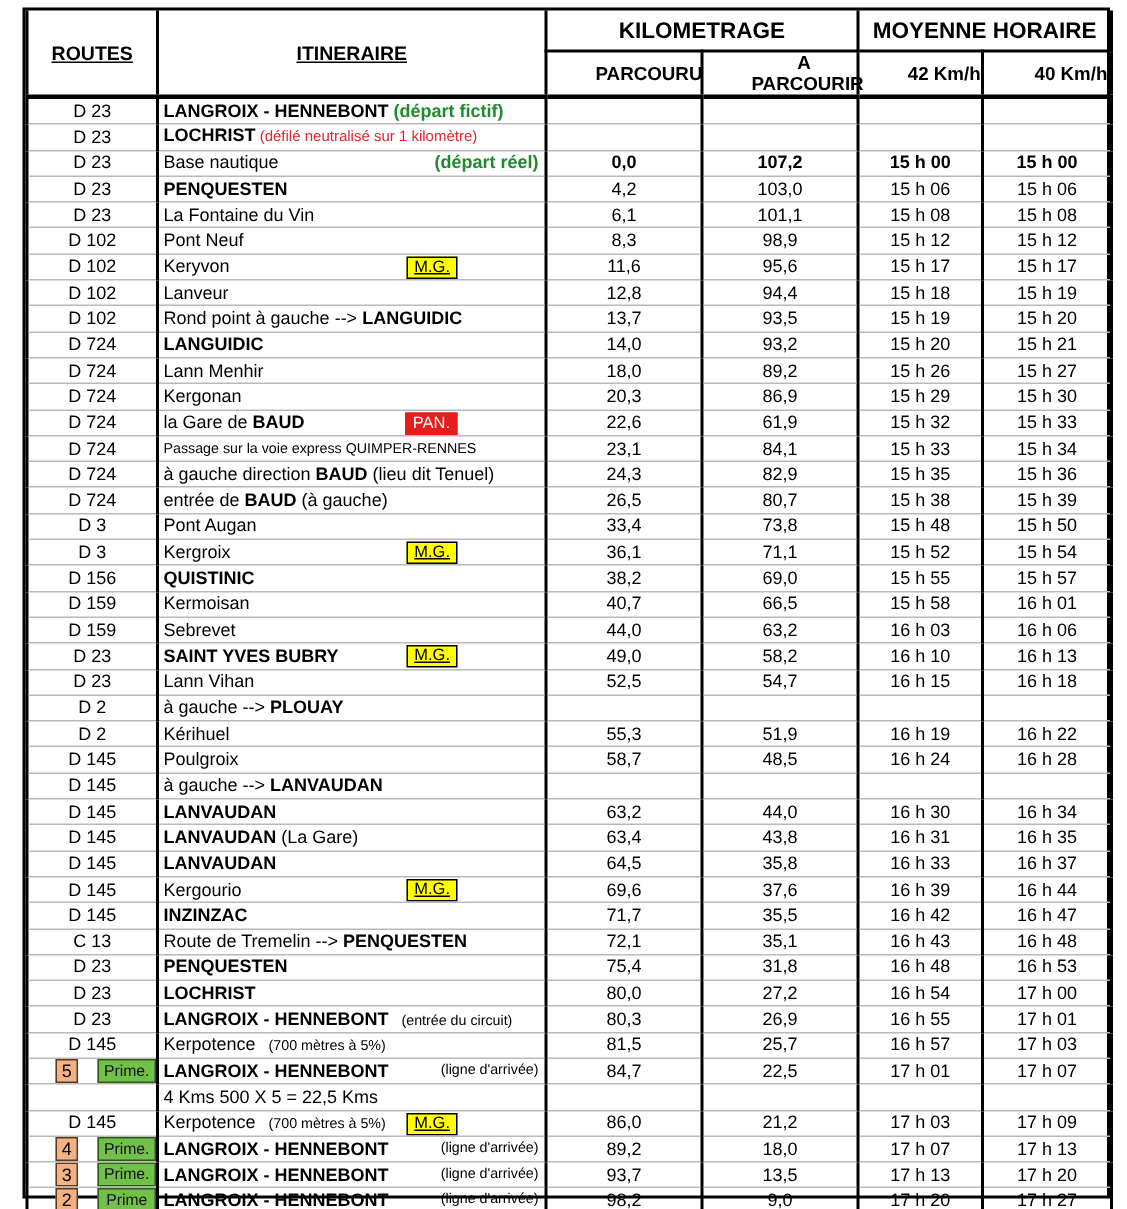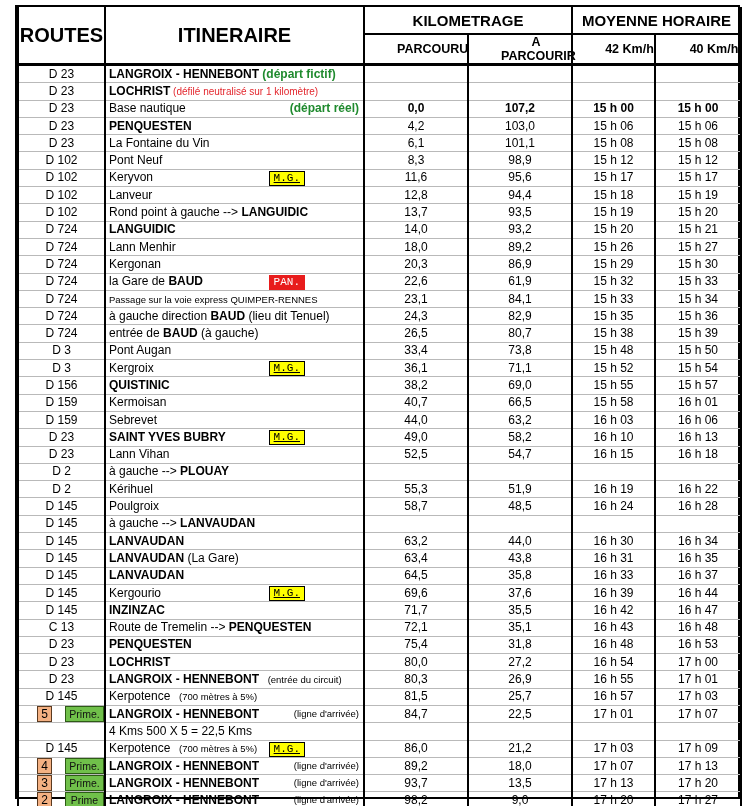--- a/index.html
+++ b/index.html
@@ -2,33 +2,33 @@
 <html><head>
 <meta charset="utf-8">
 <style>
   html,body{margin:0;padding:0;background:#ffffff;}
   body{width:751px;height:806px;position:relative;overflow:hidden;font-family:"Liberation Sans",sans-serif;color:#000;}
   .sheet{position:absolute;left:15px;top:5px;width:725px;height:794px;border:2px solid #000;box-sizing:border-box;}
   table{border-collapse:collapse;width:100%;table-layout:fixed;}
   col.c-route{width:87px;} col.c-itin{width:259px;} col.c-parc{width:104px;} col.c-apar{width:104px;} col.c-h42{width:83px;} col.c-h40{width:86px;}
   th{font-weight:bold;text-align:center;border-left:2px solid #000;border-right:2px solid #000;padding:0;}
   th.main{height:26px;font-size:15px;border-bottom:2px solid #000;margin-left:40px;}
-  th.big{font-size:20px;border-bottom:3px solid #000;}
+  th.big{font-size:13px;border-bottom:3px solid #000;text-decoration:underline;}
   th.sub{height:24px;font-size:12.5px;border-bottom:3px solid #000;padding-left:32px;}
   td{height:16.3px;padding:0 3px;font-size:12px;line-height:15px;border-left:2px solid #000;border-right:2px solid #000;border-bottom:1px solid #b9b9b9;white-space:nowrap;overflow:hidden;}
   td.num{text-align:center;}
   td.route{text-align:center;position:relative;}
   td.itin{position:relative;}
   .b{font-weight:bold;}
   .green{color:#1f8a2e;font-weight:bold;}
   .red{color:#e3262d;}
   .small{font-size:10px;}
   .tiny{font-size:9.5px;}
   .right{position:absolute;right:4px;top:0;}
-  .badge{position:absolute;right:58px;top:1px;height:13px;line-height:13px;padding:0 4px;font-size:11px;border:1px solid #000;font-family:Liberation Mono, monospace;}
+  .badge{position:absolute;right:58px;top:1px;height:13px;line-height:13px;padding:0 4px;font-size:11px;border:1px solid #000;}
   .mg{background:#ffff00;color:#000;text-decoration:underline;}
   .pan{background:#e81c1c;color:#fff;border-color:#e81c1c;}
   .numbox{position:absolute;left:18px;top:0px;width:13px;height:14px;line-height:14px;background:#f4b183;border:1px solid #5a3a20;font-size:12px;text-align:center;}
   .prime{position:absolute;left:46px;top:0px;width:37px;height:14px;line-height:14px;background:#70c04a;border:1px solid #2d5b16;font-size:10.5px;text-align:center;color:#111;}
 </style>
 </head>
 <body>
 
 <div class="sheet">
   <table>

